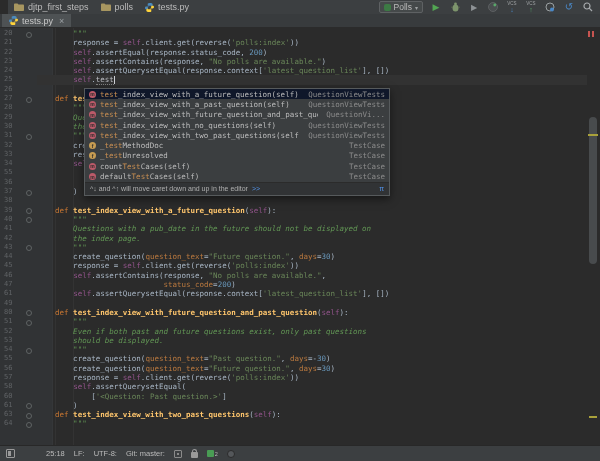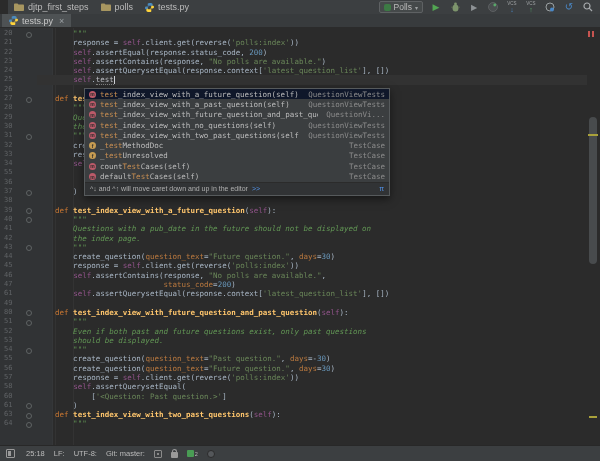--- a/index.html
+++ b/index.html
@@ -87,21 +87,21 @@
   .errbars i { width:2px; height:6px; background:#C75450; }
 
   
   .statusbar { position:absolute; left:0; right:0; bottom:0; height:16px; background:#3C3F41;
                border-top:1px solid #282828; display:flex; align-items:center; padding:0 6px;
                color:#BBBBBB; font-size:7.5px; }
   .tw-ico { width:9px; height:9px; border:1px solid #9A9A9A; border-radius:1px; margin-right:7px;
             position:relative; flex:none; }
   .tw-ico::after { content:''; position:absolute; left:1px; top:1px; width:3px; height:5px; background:#9A9A9A; }
   .sb-msg { flex:1; white-space:nowrap; overflow:hidden; }
-  .sb-right { display:flex; align-items:center; gap:9px; flex:none; margin-left:4px; }
+  .sb-right { display:flex; align-items:center; gap:9px; flex:none; margin-left:24px; }
   .colmode { width:8px; height:8px; border:1px solid #8A8A8A; border-radius:1px; position:relative; }
   .colmode::after { content:''; position:absolute; left:2px; top:2px; width:2px; height:2px; background:#8A8A8A; }
   .lockico { position:relative; width:7px; height:9px; }
   .lockico .shk { position:absolute; left:1px; top:0; width:5px; height:4px;
                   border:1px solid #9A9A9A; border-bottom:none; border-radius:3px 3px 0 0; }
   .lockico .bod { position:absolute; left:0; top:3px; width:7px; height:6px; background:#9A9A9A; border-radius:1px; }
   .notif { display:flex; align-items:flex-end; }
   .notif .sq { width:7px; height:7px; background:#499C54; border-radius:1px; }
   .notif .ct { font-size:5.5px; color:#BBBBBB; margin-left:1px; }
   .hector { width:8px; height:8px; border-radius:50%; background:#54575A; border:1px solid #2B2B2B; }

